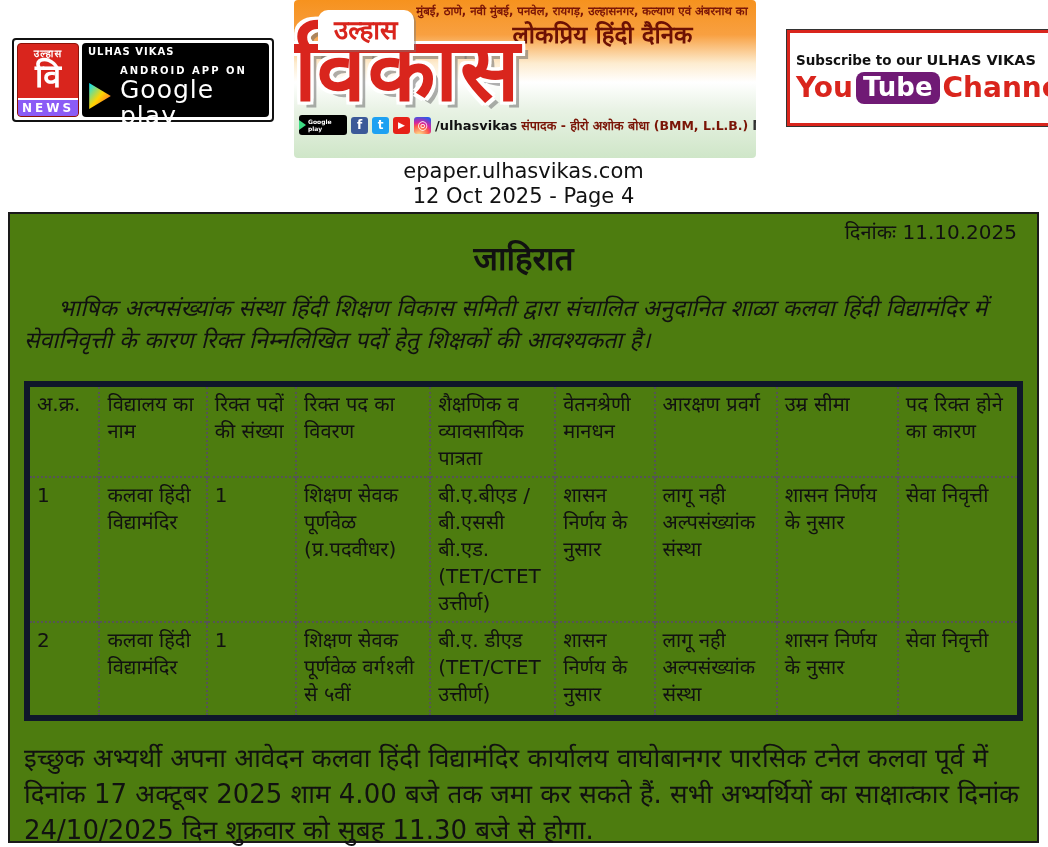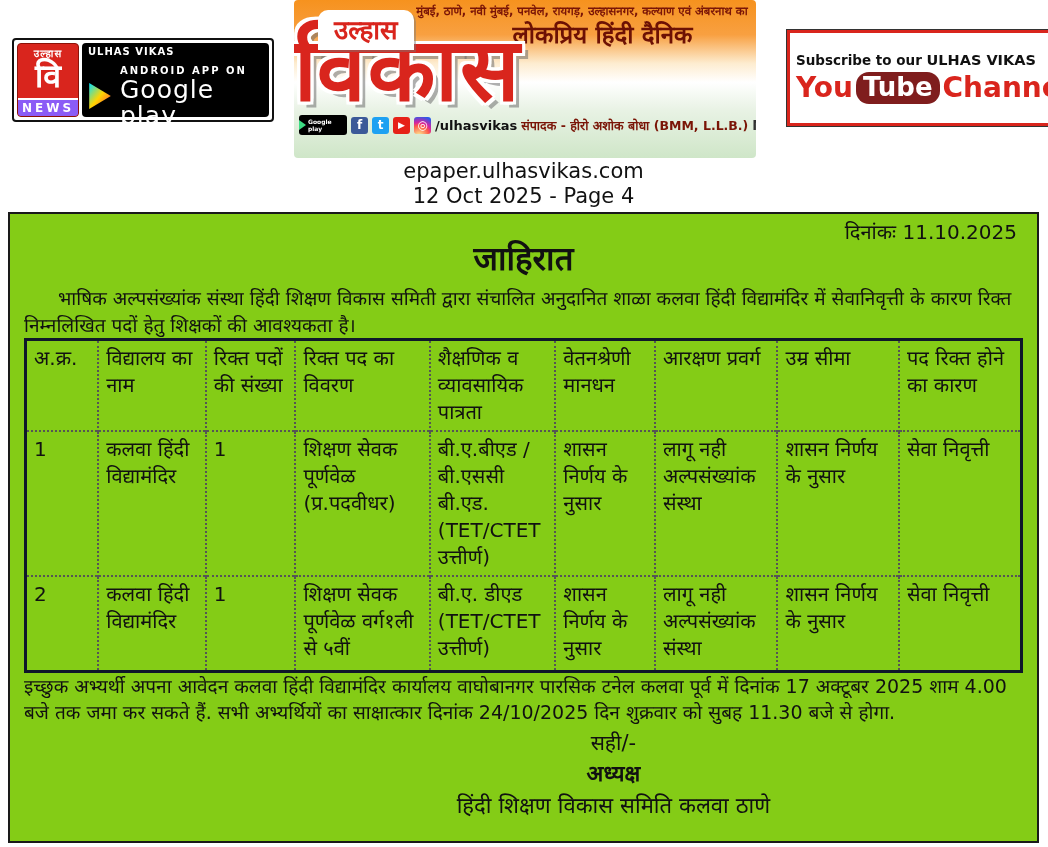--- a/index.html
+++ b/index.html
@@ -59,46 +59,46 @@
   .website { font-size:14px; font-weight:bold; color:#a33000; }
 
   
   .badge-right { position:absolute; left:768px; top:30px; width:272px; height:96px; display:flex; gap:2px;margin-left:19px; }
   .yt-box { flex:1; background:#fff; border:3px solid #d9251d; outline:1px solid #333; padding:4px 6px;
     display:flex; flex-direction:column; justify-content:center; }
   .yt-line1 { font-size:13.5px; font-weight:bold; color:#111; white-space:nowrap; }
   .yt-line1 b { font-size:14.5px; font-weight:900; }
   .yt-line2 { display:flex; align-items:center; gap:3px; margin-top:3px; }
   .yt-you { color:#d9251d; font-size:28px; font-weight:bold; }
-  .yt-tube { background:#7f1d1d; color:#fff; font-size:26px; font-weight:bold; border-radius:13px;
+  .yt-tube { background:#701a75; color:#fff; font-size:26px; font-weight:bold; border-radius:8px;
     padding:0 7px 2px; }
   .yt-channel { color:#d9251d; font-size:28px; font-weight:bold; }
 
   
   .epaper { position:absolute; top:159px; left:0; right:1px; text-align:center; color:#111;
     font-size:21px; line-height:1.17; }
 
   
   .adbox { position:absolute; left:8px; top:212px; width:1031px; height:631px;
-    border:2px solid #1a1a1a; background:#84cc16; padding:4px 14px 6px; }
+    border:2px solid #1a1a1a; background:#4d7c0f; padding:4px 14px 6px; }
   .ad-date { text-align:right; font-size:20px; padding-right:6px; }
   .ad-title { text-align:center; font-size:33px; font-weight:bold; line-height:1.1; margin-top:-4px; }
-  .ad-intro { font-size:19px; line-height:1.38; text-indent:34px; margin-top:8px; }
-
-  table.ad-table { width:100%; border-collapse:collapse; border:3px solid #0f172a; margin-top:0;
+  .ad-intro { font-size:23px; line-height:1.38; text-indent:34px; margin-top:16px;font-style:italic; }
+
+  table.ad-table { width:100%; border-collapse:collapse; border:6px solid #0f172a; margin-top:24px;
     table-layout:fixed; }
   .ad-table th, .ad-table td { border-left:2px dotted #555; padding:4px 7px; vertical-align:top;
     text-align:left; font-weight:normal; font-size:20px; line-height:1.35; overflow:hidden; }
   .ad-table th:first-child, .ad-table td:first-child { border-left:none; }
   .ad-table tbody td { border-top:2px dotted #555; }
   .ad-table thead tr { height:84px; }
   .ad-table tbody tr.r1 { height:138px; }
   .ad-table tbody tr.r2 { height:96px; }
 
-  .ad-footer { font-size:19px; line-height:1.38; margin-top:0; }
+  .ad-footer { font-size:26px; line-height:1.38; margin-top:20px; }
   .ad-sign { margin-top:2px; margin-left:31%; width:56%; text-align:center; font-size:21px; line-height:1.45; }
   .ad-sign .desig { font-weight:bold; font-size:22px; }
   .ad-sign .org { font-size:22px; }
 </style>
 </head>
 <body>
 
 <div id="page">
 
   <div class="badge-left">

